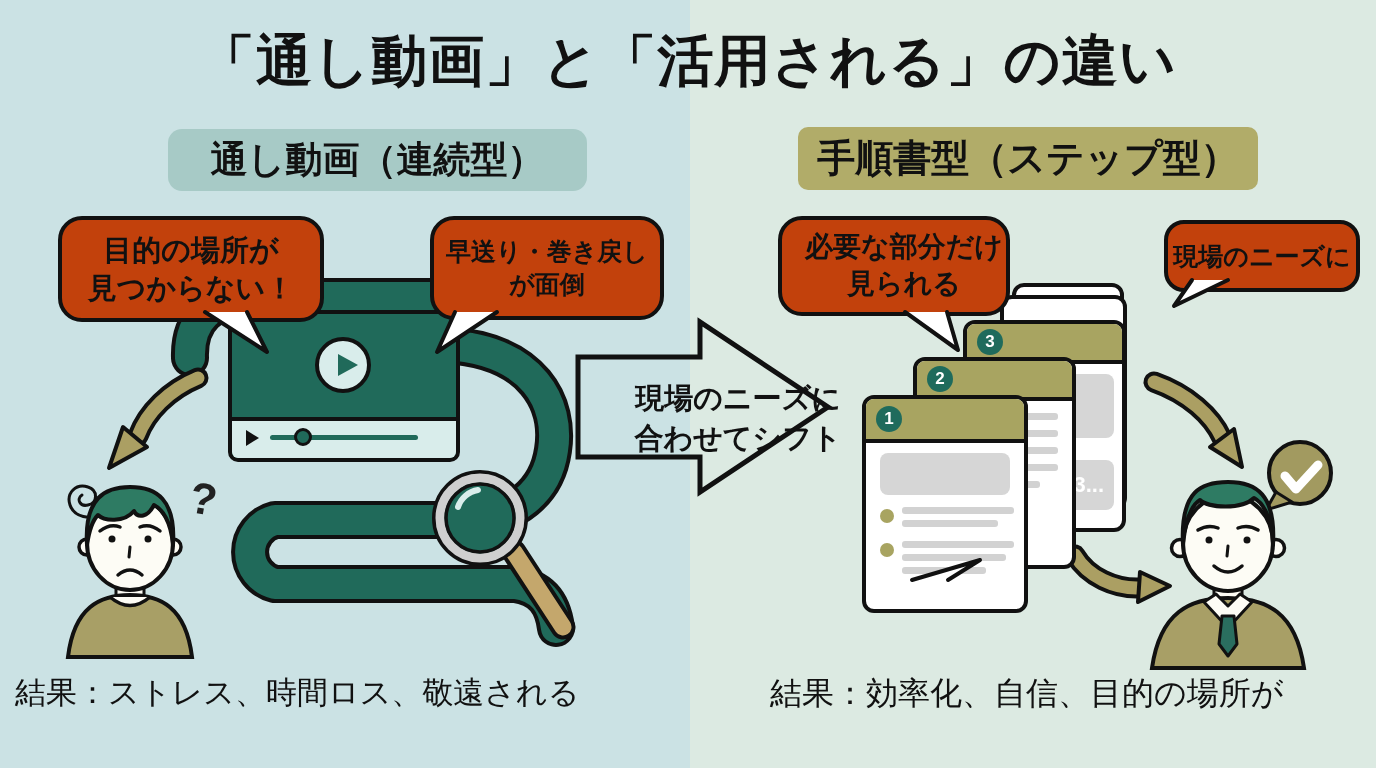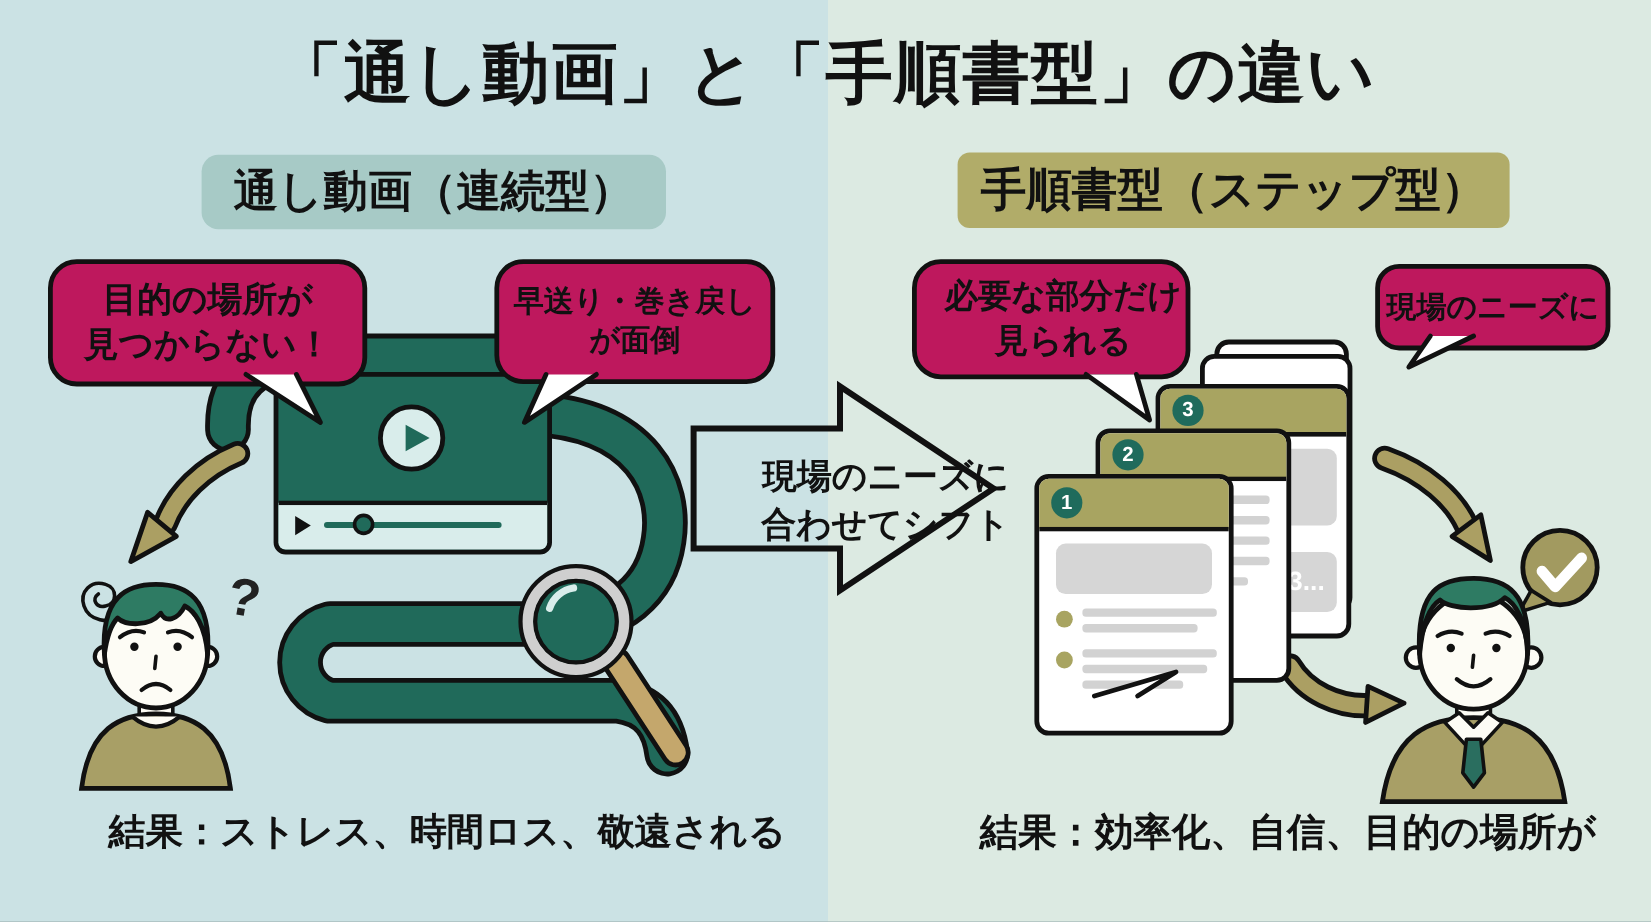--- a/index.html
+++ b/index.html
@@ -6,53 +6,53 @@
   #canvas{
     position:relative;width:1376px;height:768px;overflow:hidden;
     font-family:"Liberation Sans","DejaVu Sans",sans-serif;color:#111;
   }
   .abs{position:absolute;}
   .bg{position:absolute;top:0;height:768px;}
   #bg-left{left:0;width:690px;background:#cbe2e4;}
   #bg-right{left:690px;width:686px;background:#dceae2;}
   #title{left:0;top:24px;width:1376px;text-align:center;font-size:56px;font-weight:900;letter-spacing:1px;z-index:10;}
   .badge{display:flex;align-items:center;justify-content:center;font-weight:900;z-index:10;}
-  #badge-left{left:168px;top:129px;width:387px;height:62px;background:#a7cac6;border-radius:14px;font-size:37px;}
+  #badge-left{left:168px;top:129px;width:419px;height:62px;background:#a7cac6;border-radius:14px;font-size:37px;}
   #badge-right{left:798px;top:127px;width:460px;height:63px;background:#b1ac69;border-radius:10px;font-size:38px;}
   .bubble{
-    background:#be185d;border:4px solid #111;border-radius:24px;z-index:10;
+    background:#c2410c;border:4px solid #111;border-radius:24px;z-index:10;
     display:flex;flex-direction:column;align-items:center;justify-content:center;
-    font-weight:800;text-align:center;line-height:1.32;box-sizing:border-box;
+    font-weight:800;text-align:center;line-height:1.32;box-sizing:border-box;margin-left:18px;
   }
   .tail{position:absolute;overflow:visible;z-index:11;}
   .tail polygon{fill:#fff;}
   .tail polyline{fill:none;stroke:#111;stroke-width:4;stroke-linecap:round;stroke-linejoin:round;}
   .card{position:absolute;background:#fff;border:4px solid #111;border-radius:12px;box-sizing:border-box;}
   .card-bar{height:36px;background:#a8a461;border-bottom:4px solid #111;border-radius:8px 8px 0 0;position:relative;}
   .step-badge{
     position:absolute;left:10px;top:5px;width:26px;height:26px;border-radius:50%;
     background:#1f6b5c;color:#fff;font-size:17px;font-weight:800;
     display:flex;align-items:center;justify-content:center;
   }
   .grey-block{background:#d6d6d6;border-radius:8px;}
   .grey-line{background:#d2d2d2;border-radius:3px;height:7px;}
-  .result{font-size:31px;font-weight:700;text-align:right;z-index:10;}
+  .result{font-size:31px;font-weight:400;text-align:left;z-index:10;}
   #mid-arrow-text{left:580px;top:378px;width:220px;text-align:center;font-size:29px;font-weight:700;line-height:1.38;z-index:6;margin-left:48px;}
   .dot{width:14px;height:14px;border-radius:50%;background:#a8a461;flex:none;}
   #question-mark{left:190px;top:474px;font-size:44px;font-weight:600;transform:rotate(10deg);z-index:4;color:#222;}
 </style>
 </head>
 <body>
 
 <div id="canvas">
 
   <div id="bg-left" class="bg"></div>
   <div id="bg-right" class="bg"></div>
 
-  <div id="title" class="abs">「通し動画」と「手順書型」の違い</div>
+  <div id="title" class="abs">「通し動画」と「活用される」の違い</div>
 
   <div id="badge-left" class="abs badge">通し動画（連続型）</div>
   <div id="badge-right" class="abs badge">手順書型（ステップ型）</div>
 
   <svg class="abs" style="left:140px;top:270px;z-index:1;overflow:visible;" width="460" height="400">
     <path d="M 50,88 Q 48,30 115,27 L 310,27" stroke="#111" stroke-width="38" fill="none" stroke-linecap="round"></path>
     <path d="M 50,88 Q 48,30 115,27 L 310,27" stroke="#206a5a" stroke-width="30" fill="none" stroke-linecap="round"></path>
     <path d="M 305,75 C 395,80 420,135 413,180 C 407,222 375,248 328,250 L 135,250 A 33,33 0 0 0 135,314 L 375,314 C 403,318 413,335 416,358" stroke="#111" stroke-width="38" fill="none" stroke-linecap="round" stroke-linejoin="round"></path>
     <path d="M 305,75 C 395,80 420,135 413,180 C 407,222 375,248 328,250 L 135,250 A 33,33 0 0 0 135,314 L 375,314 C 403,318 413,335 416,358" stroke="#206a5a" stroke-width="30" fill="none" stroke-linecap="round" stroke-linejoin="round"></path>
   </svg>

